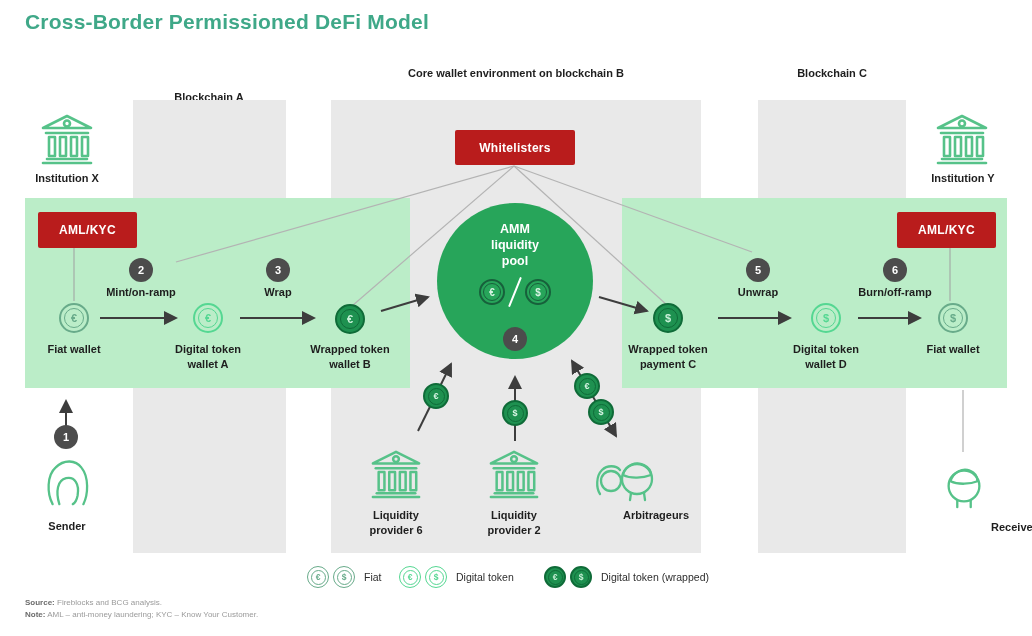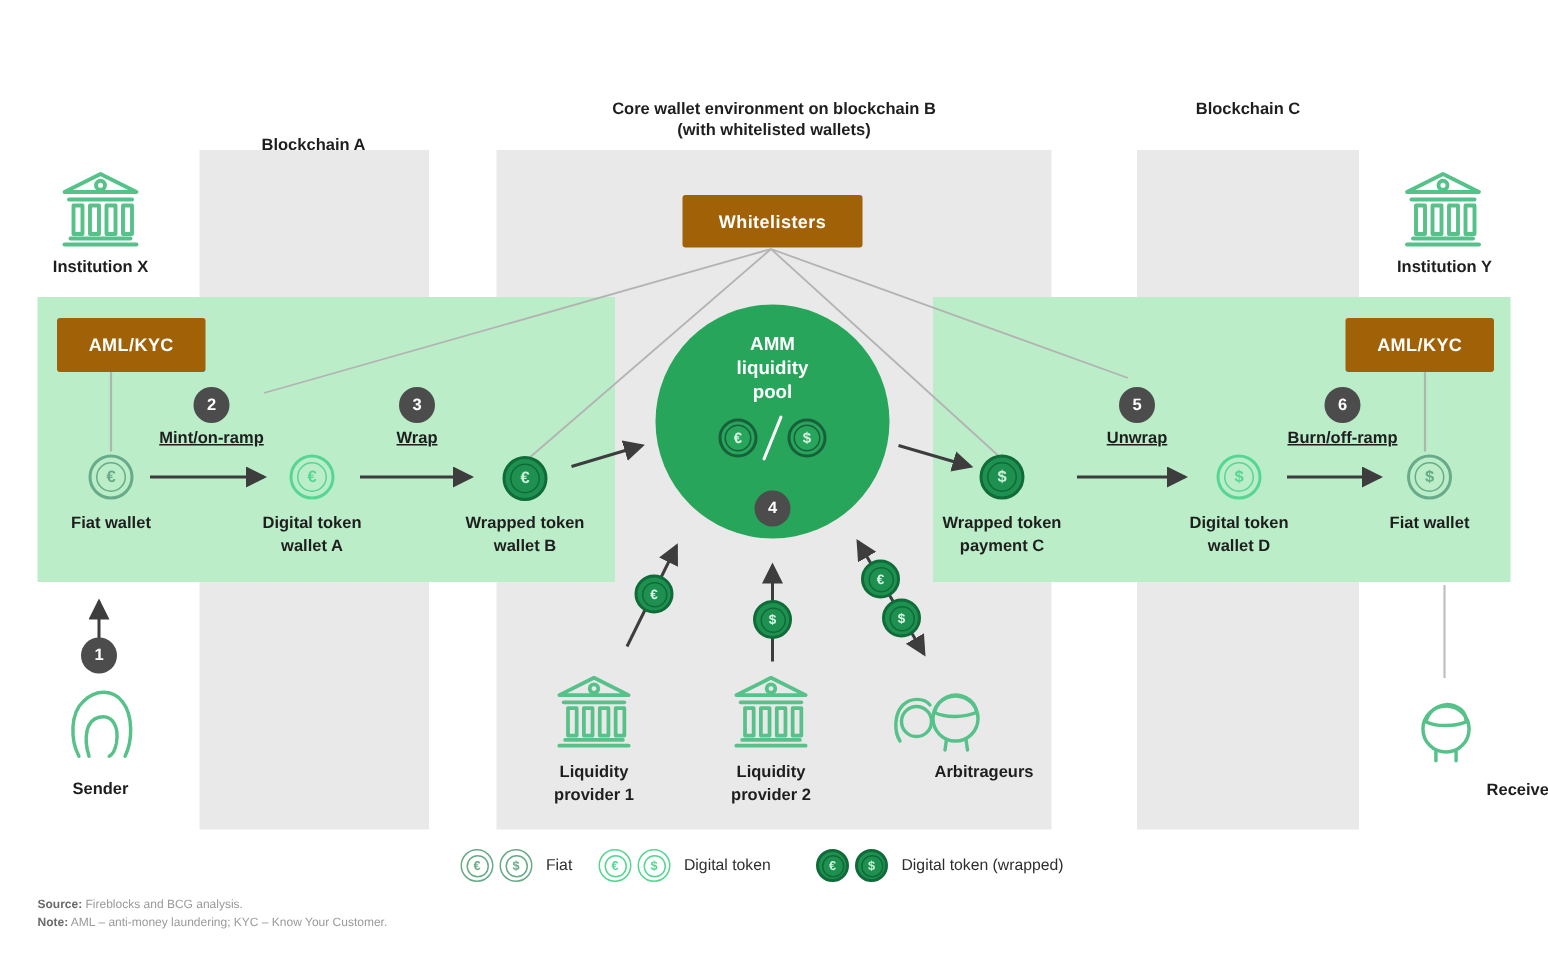--- a/index.html
+++ b/index.html
@@ -2,25 +2,25 @@
 <html><head>
 <meta charset="utf-8">
 <style>
   html,body{margin:0;padding:0;background:#fff;}
   .canvas{position:relative;width:1032px;height:636px;background:#fff;overflow:hidden;
           font-family:"Liberation Sans",sans-serif;color:#1e1e1e;}
   .title{position:absolute;left:25px;top:10px;font-size:21px;font-weight:bold;color:#3fa888;letter-spacing:.2px;}
   .col{position:absolute;top:100px;height:453px;background:#e9e9e9;}
   .band{position:absolute;top:198px;height:190px;background:#bbedc8;}
   .col-header{position:absolute;top:66px;font-size:11px;font-weight:bold;text-align:center;line-height:14px;color:#1e1e1e;}
-  .gbox{position:absolute;background:#a16207;color:#fff;font-weight:bold;font-size:12px;
+  .gbox{position:absolute;background:#b91c1c;color:#fff;font-weight:bold;font-size:12px;
         display:flex;align-items:center;justify-content:center;border-radius:2px;letter-spacing:.3px;}
   .badge{position:absolute;width:24px;height:24px;border-radius:50%;background:#4c4c4c;color:#fff;
          font-weight:bold;font-size:11px;display:flex;align-items:center;justify-content:center;}
-  .steplabel{position:absolute;width:140px;text-align:center;font-size:11px;font-weight:bold;text-decoration:underline;}
+  .steplabel{position:absolute;width:140px;text-align:center;font-size:11px;font-weight:bold;}
   .wlabel{position:absolute;width:150px;text-align:center;font-size:11px;font-weight:bold;line-height:15px;}
   .plabel{position:absolute;width:140px;text-align:center;font-size:11px;font-weight:bold;line-height:15px;}
   
   .coin{position:absolute;border-radius:50%;display:flex;align-items:center;justify-content:center;box-sizing:border-box;}
   .coin .ci{border-radius:50%;display:flex;align-items:center;justify-content:center;box-sizing:border-box;font-weight:bold;}
   .coin.lg2{width:30px;height:30px;border:2px solid var(--c);}
   .coin.lg2 .ci{width:20px;height:20px;border:1.5px solid var(--c);font-size:11px;color:var(--c);}
   .coin.md{width:26px;height:26px;}
   .coin.sm{width:22px;height:22px;border:1.5px solid var(--c);}
   .coin.sm .ci{width:15px;height:15px;border:1px solid var(--c);font-size:8.5px;color:var(--c);}
@@ -46,25 +46,25 @@
   .foot{position:absolute;left:25px;font-size:8px;color:#9a9a9a;line-height:10px;}
   .foot b{color:#6b6b6b;}
   svg.overlay{position:absolute;left:0;top:0;pointer-events:none;}
   .icon{position:absolute;}
 </style>
 </head>
 <body>
 
 <div class="canvas">
 
+  <div class="title">Cross-Border Permissioned DeFi Model</div>
 
   <div class="col-header" style="left:129px;width:160px;margin-top:24px;">Blockchain A</div>
   <div class="col-header" style="left:331px;width:370px;">
     <div>Core wallet environment on blockchain B</div>
-    <div>(with whitelisted wallets)</div>
   </div>
   <div class="col-header" style="left:752px;width:160px;text-align:center;">Blockchain C</div>
 
   <div class="col" style="left:133px;width:153px;"></div>
   <div class="col" style="left:331px;width:370px;"></div>
   <div class="col" style="left:758px;width:148px;"></div>
 
   <div class="band" style="left:25px;width:385px;"></div>
   <div class="band" style="left:622px;width:385px;"></div>
 
@@ -246,21 +246,21 @@
       <rect x="10" y="25" width="6" height="19"></rect>
         <rect x="21" y="25" width="6" height="19"></rect>
       <rect x="32" y="25" width="6" height="19"></rect>
         <rect x="43" y="25" width="6" height="19"></rect>
       <line x1="8" y1="47" x2="48" y2="47"></line>
         <line x1="4" y1="51" x2="52" y2="51"></line>
     </svg>
   </div>
   <div class="plabel" style="left:326px;top:508px;">
     <div>Liquidity</div>
-      <div>provider 1</div>
+      <div>provider 6</div>
   </div>
 
   <div class="icon" style="left:487px;top:448px;">
     <svg width="54" height="52" viewBox="0 0 56 54" fill="none" stroke="#56c289" stroke-width="2.6" stroke-linejoin="round" stroke-linecap="round">
       <path d="M4 16 L28 4 L52 16 Z"></path>
         <circle cx="28" cy="11.5" r="3"></circle>
       <line x1="7" y1="21" x2="49" y2="21"></line>
       <rect x="10" y="25" width="6" height="19"></rect>
         <rect x="21" y="25" width="6" height="19"></rect>
       <rect x="32" y="25" width="6" height="19"></rect>

